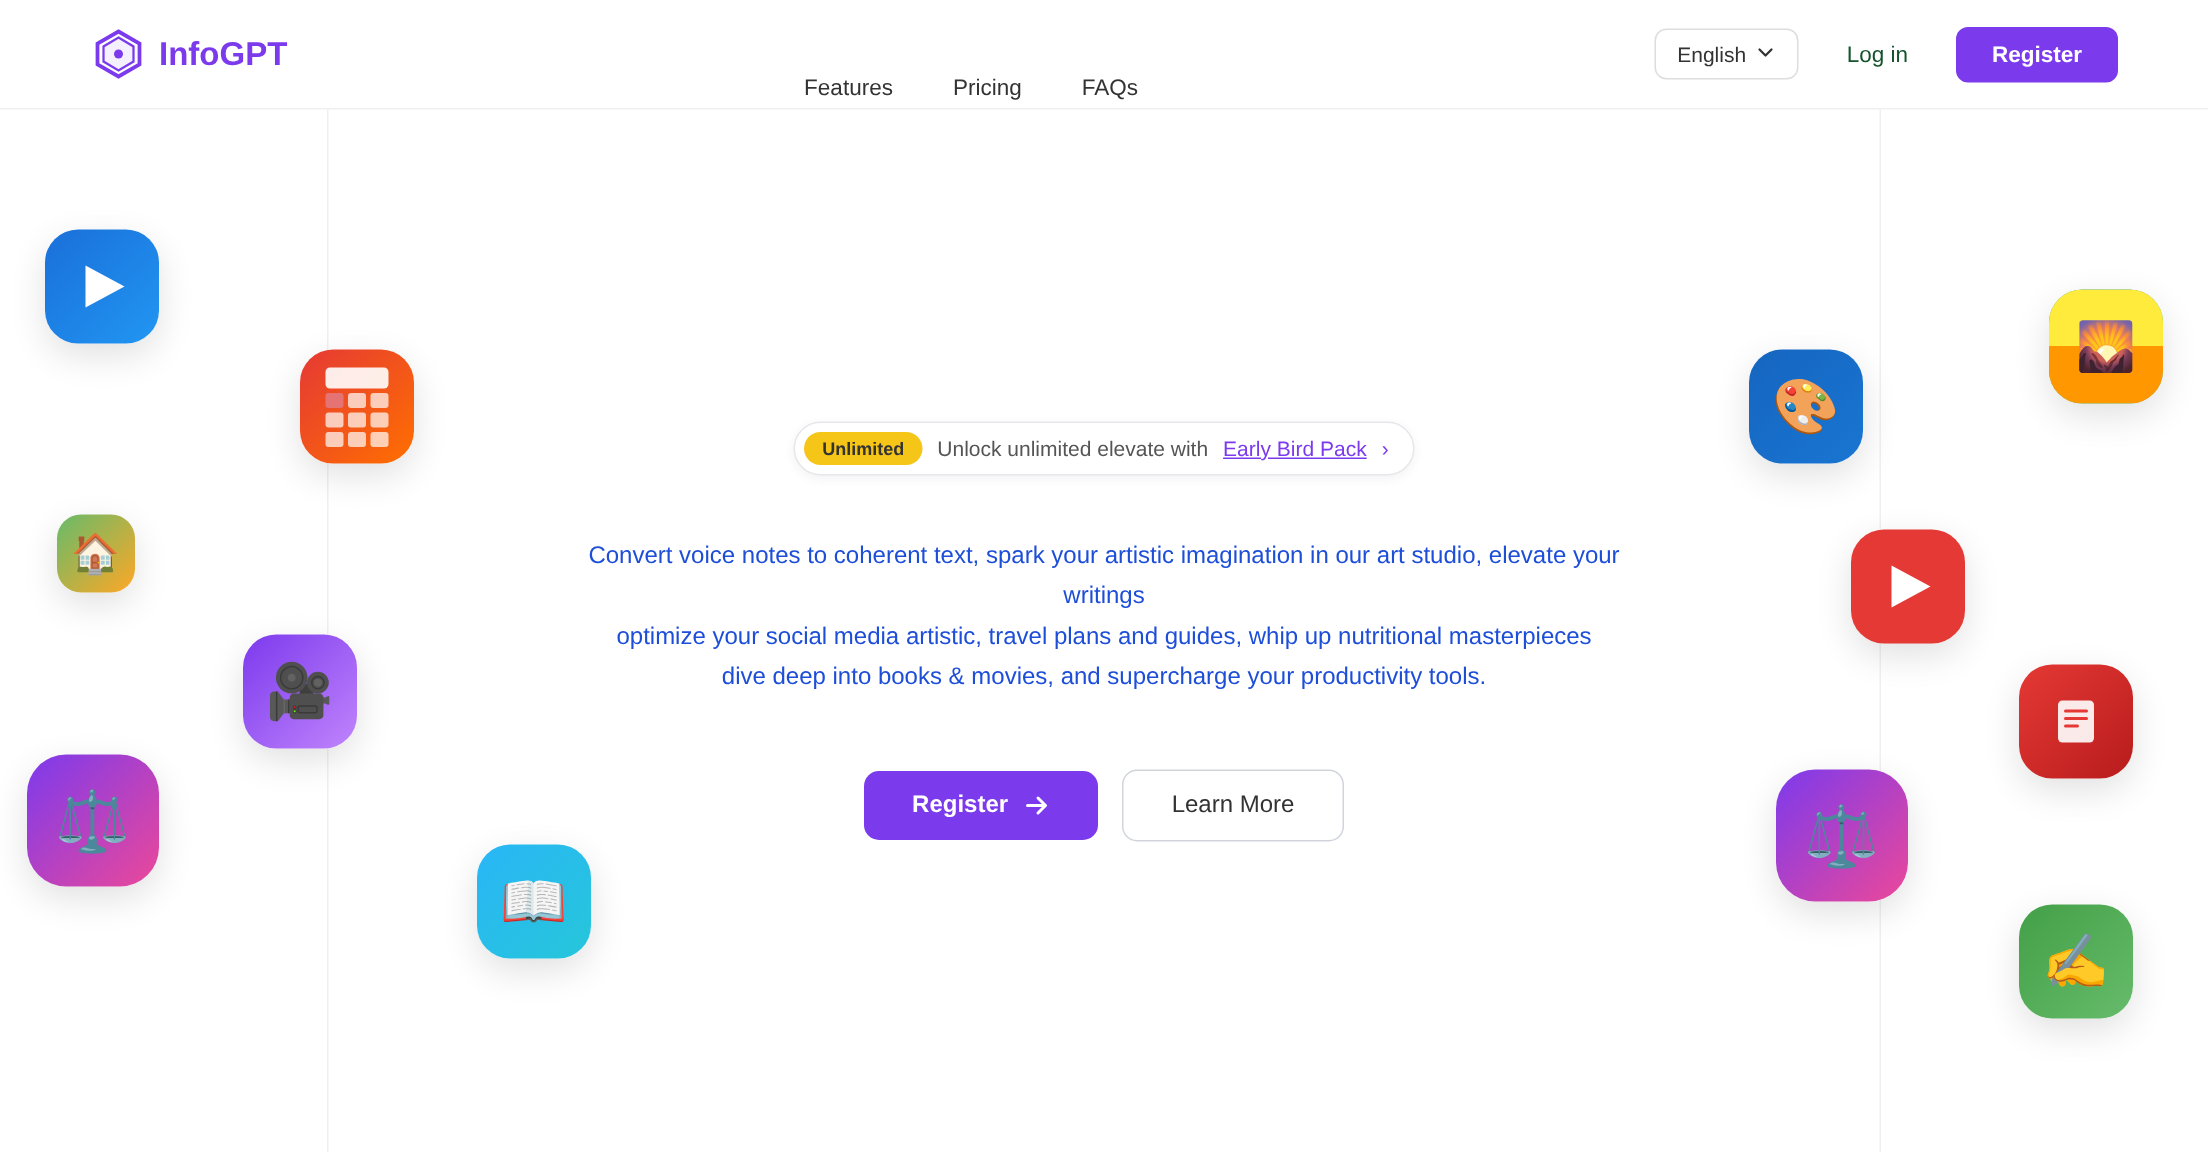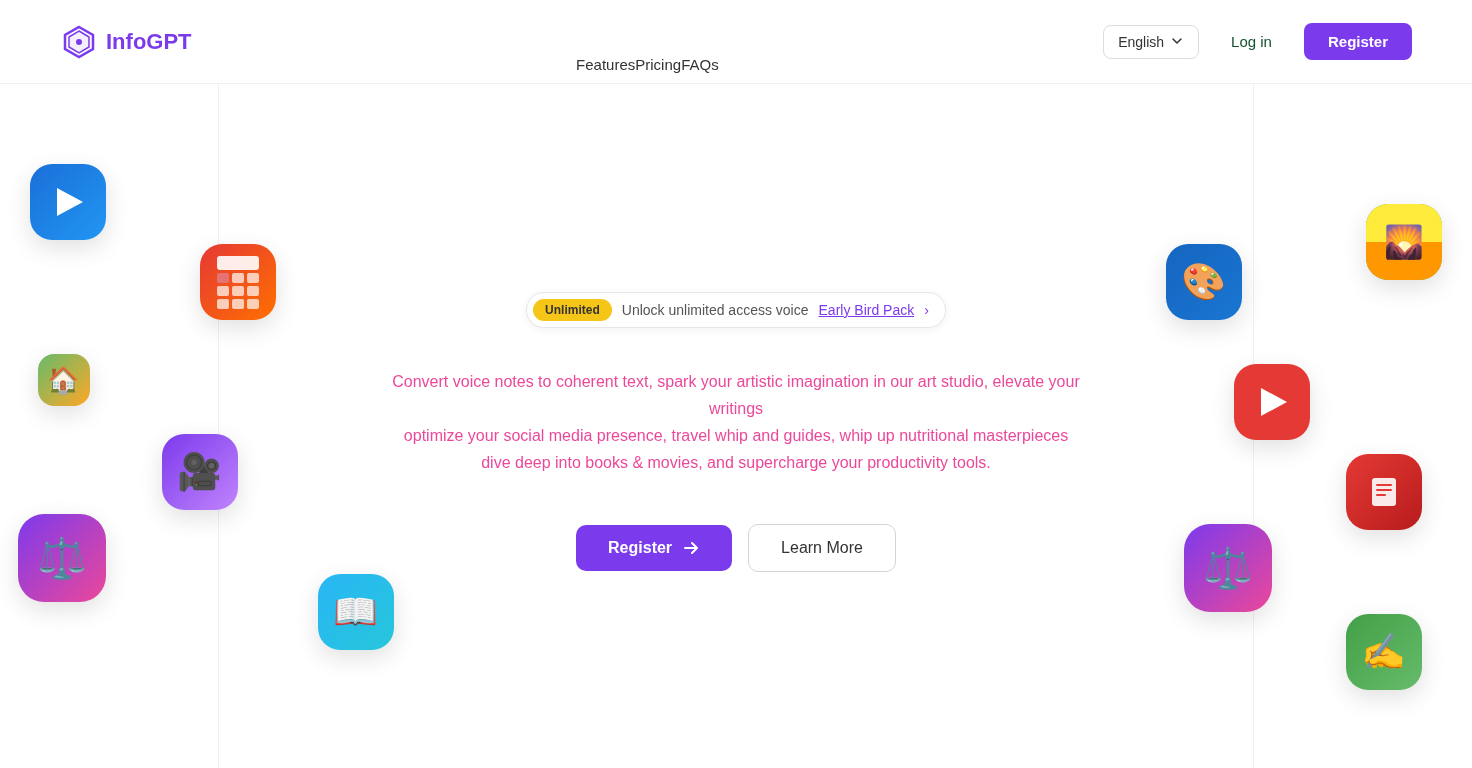--- a/index.html
+++ b/index.html
@@ -11,21 +11,21 @@
       overflow: hidden;
       position: relative;
     }
 
     
     .navbar {
       display: flex;
       align-items: center;
       justify-content: space-between;
       padding: 0 60px;
-      height: 84px;
+      height: 73px;
       border-bottom: 1px solid #f0f0f0;
       position: relative;
       z-index: 10;
       background: #fff;
     }
     .logo {
       display: flex;
       align-items: center;
       gap: 8px;
     }
@@ -36,20 +36,21 @@
     .logo-text {
       font-size: 22px;
       font-weight: 700;
       color: #111;
     }
     .logo-text span {
       color: #7c3aed;
     }
     .nav-links {
       display: flex;
+      gap: 40px;
       list-style: none;
       margin-top: 46px;
     }
     .nav-links a {
       text-decoration: none;
       color: #333;
       font-size: 15px;
       font-weight: 500;
     }
     .nav-right {
@@ -155,21 +156,21 @@
       color: #111;
       line-height: 1.15;
       max-width: 900px;
       margin-bottom: 28px;
       position: relative;
       z-index: 2;
     }
 
     .hero-subtext {
       font-size: 16px;
-      color: #ec4899;
+      color: #1d4ed8;
       line-height: 1.7;
       max-width: 700px;
       margin-bottom: 48px;
       position: relative;
       z-index: 2;
     }
 
     
     .cta-group {
       display: flex;
@@ -376,30 +377,30 @@
   </div>
 </nav>
 
 <section class="hero">
 
   <div class="vert-line vert-line-left"></div>
   <div class="vert-line vert-line-right"></div>
 
   <div class="announcement">
     <span class="badge-unlimited">Unlimited</span>
-    <span>Unlock unlimited access voice</span>
+    <span>Unlock unlimited elevate with</span>
     <a href="#">Early Bird Pack</a>
     <span class="chevron">›</span>
   </div>
 
 
 
   <p class="hero-subtext">
     <span>Convert voice notes to coherent text, spark your artistic imagination in our art studio, elevate your writings</span><br>
-    <span>optimize your social media presence, travel whip and guides, whip up nutritional masterpieces</span><br>
+    <span>optimize your social media artistic, travel plans and guides, whip up nutritional masterpieces</span><br>
     <span>dive deep into books &amp; movies, and supercharge your productivity tools.</span>
   </p>
 
   <div class="cta-group">
     <button class="btn-cta-primary">
       <span>Register</span>
       <svg width="18" height="18" viewBox="0 0 18 18" fill="none">
           <path d="M3 9h12M10 4l5 5-5 5" stroke="#fff" stroke-width="2" stroke-linecap="round" stroke-linejoin="round"></path>
         </svg>
     </button>

